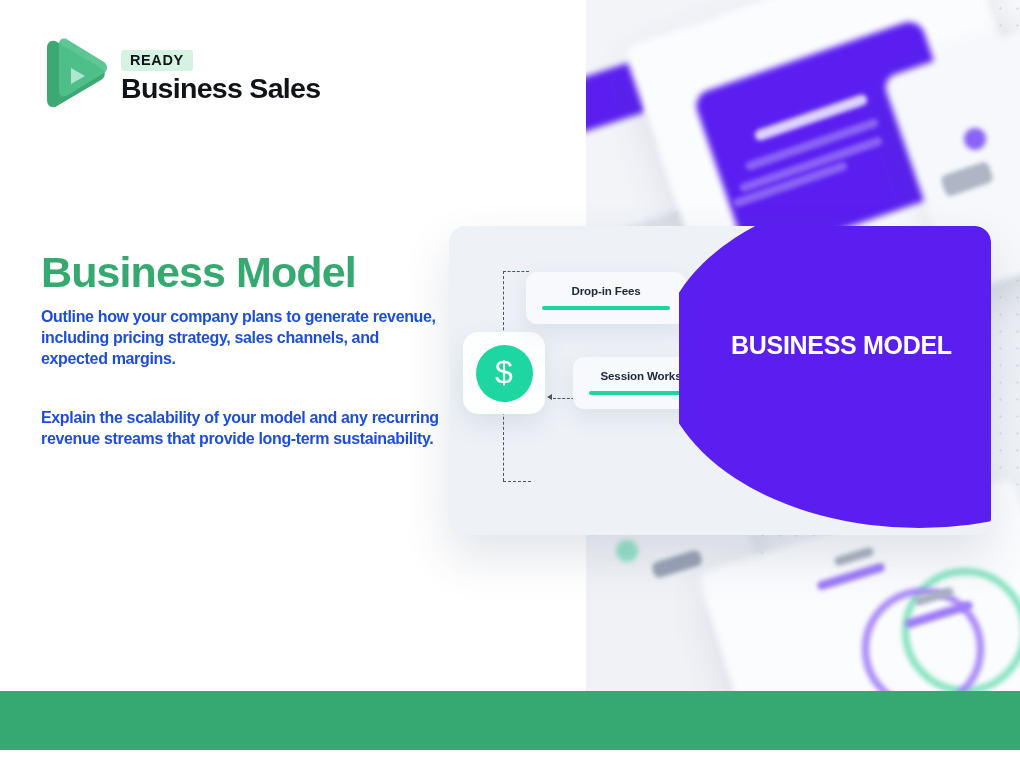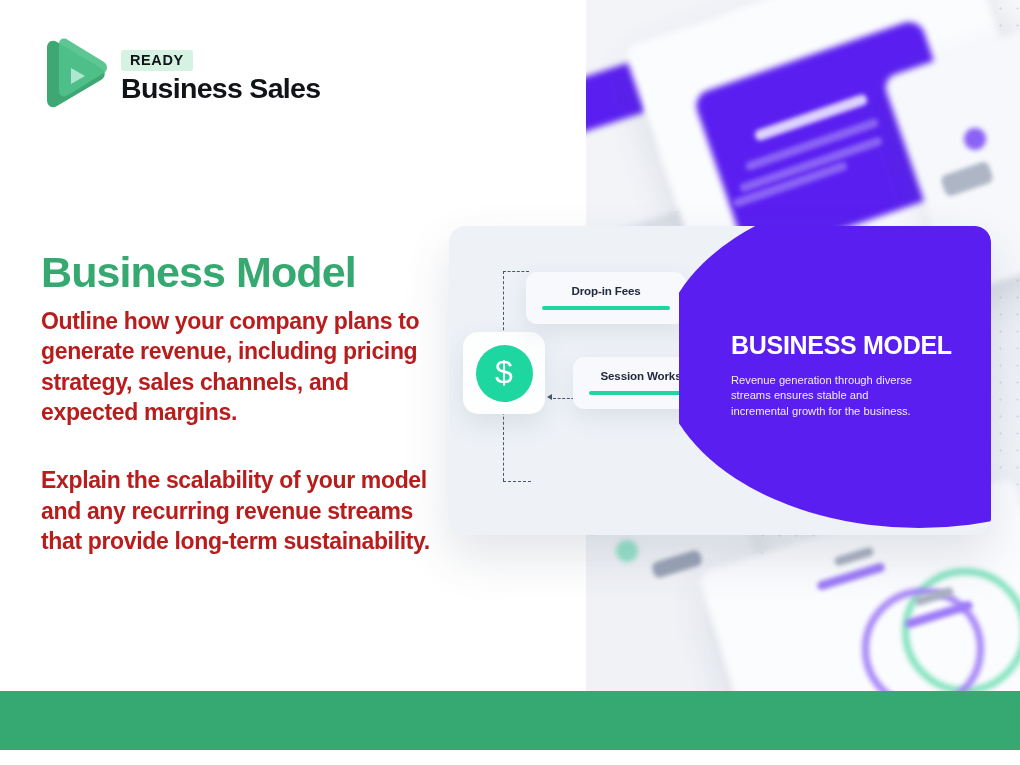--- a/index.html
+++ b/index.html
@@ -33,21 +33,21 @@
   .logo-mark svg{display:block;}
   .logo-text{display:flex;flex-direction:column;align-items:flex-start;gap:2px;}
   .ready-badge{background:#d5f2e3;color:#111418;font-size:14.5px;font-weight:700;
     letter-spacing:.6px;padding:3px 9px 4px;border-radius:3px;line-height:1;}
   .brand{font-size:28.5px;font-weight:800;color:#101317;letter-spacing:-0.7px;line-height:1.1;}
 
   
   .headline{position:absolute;left:41px;top:219px;font-size:43px;font-weight:800;
     color:#36a971;letter-spacing:-0.9px;line-height:1.12;}
   .body-copy{position:absolute;left:41px;top:306px;width:400px;}
-  .body-copy p{margin:0;font-size:23px;line-height:1.32;font-weight:700;color:#b91c1c;
+  .body-copy p{margin:0;font-size:16px;line-height:1.32;font-weight:700;color:#1d4ed8;
     letter-spacing:-0.35px;}
   .body-copy p + p{margin-top:38px;}
 
   
   .main-card{position:absolute;left:449px;top:226px;width:542px;height:309px;
     background:#eef2f7;border-radius:16px;overflow:hidden;
     box-shadow:0 22px 48px rgba(60,72,100,.14);}
 
   .purple-shape{position:absolute;right:0;top:0;width:312px;height:309px;background:#5a1ff0;
     border-top-right-radius:16px;border-bottom-right-radius:16px;
@@ -186,18 +186,17 @@
       <div class="node node-2">
         <div class="node-label">Session Workshops</div>
         <div class="node-bar"></div>
       </div>
 
     </div>
 
     <div class="purple-shape"></div>
     <div class="purple-content">
       <div class="purple-title">BUSINESS MODEL</div>
-      <div class="purple-sub">Revenue generation through diverse streams ensures stable and incremental growth for the business.</div>
     </div>
   </div>
 
   <div class="footer-band"></div>
 </div>
 
 </body></html>

